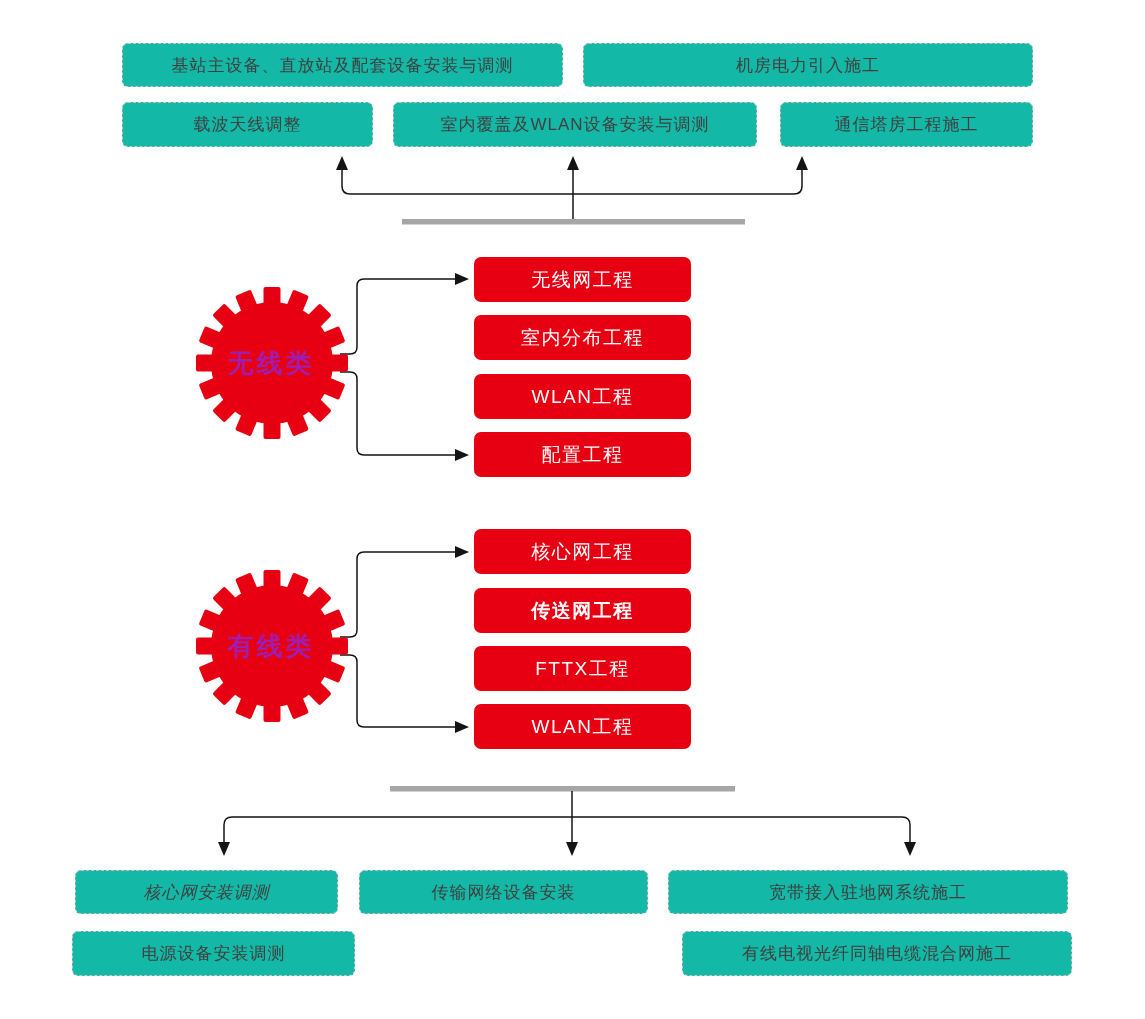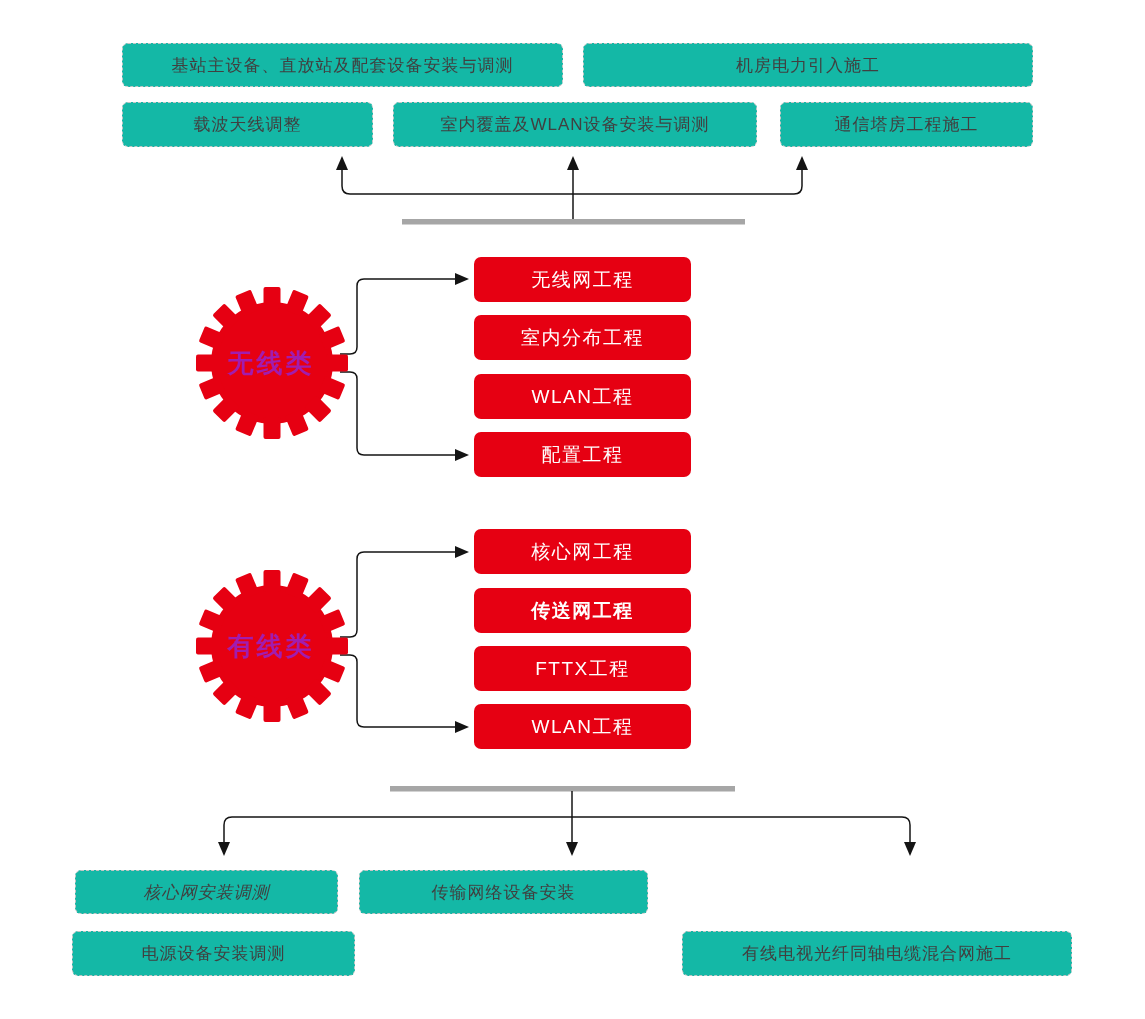--- a/index.html
+++ b/index.html
@@ -133,16 +133,17 @@
   <div class="rbox" style="top:374px;">WLAN工程</div>
   <div class="rbox" style="top:432px;">配置工程</div>
 
   <div class="rbox" style="top:529px;">核心网工程</div>
   <div class="rbox" style="top:588px;font-weight:bold;">传送网工程</div>
   <div class="rbox" style="top:646px;">FTTX工程</div>
   <div class="rbox" style="top:704px;">WLAN工程</div>
 
   <div class="dbox" style="left:75px;top:870px;width:263px;height:44px;font-style:italic;">核心网安装调测</div>
   <div class="dbox" style="left:359px;top:870px;width:289px;height:44px;">传输网络设备安装</div>
+  <div class="dbox" style="left:668px;top:870px;width:400px;height:44px;">宽带接入驻地网系统施工</div>
   <div class="dbox" style="left:72px;top:931px;width:283px;height:45px;">电源设备安装调测</div>
   <div class="dbox" style="left:682px;top:931px;width:390px;height:45px;">有线电视光纤同轴电缆混合网施工</div>
 
 </div>
 
 </body></html>

